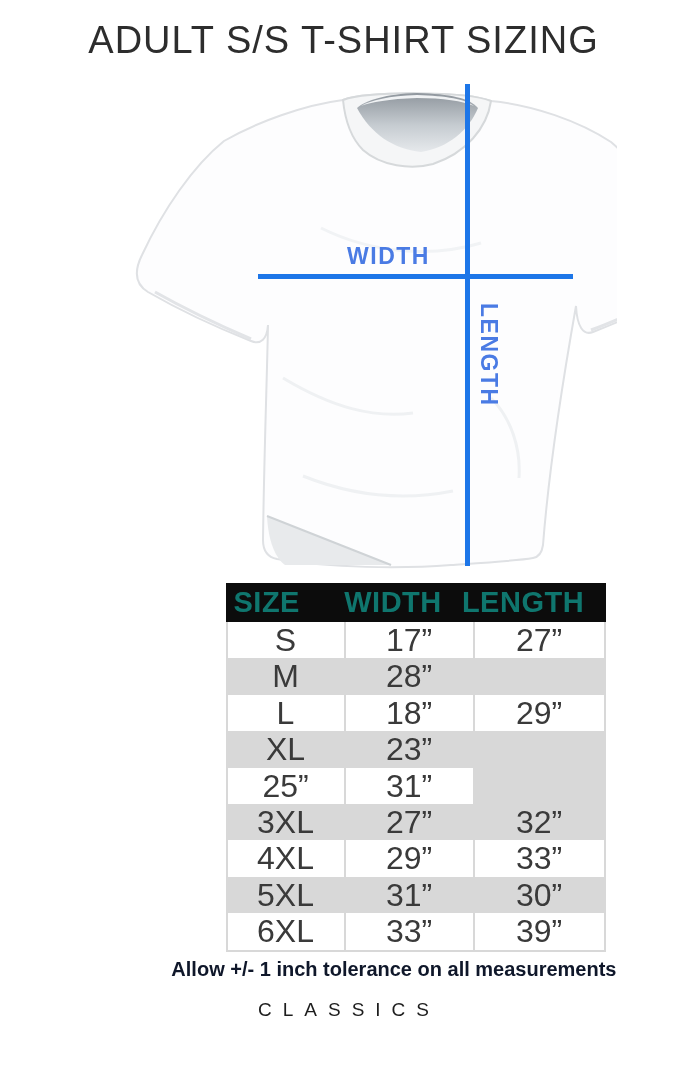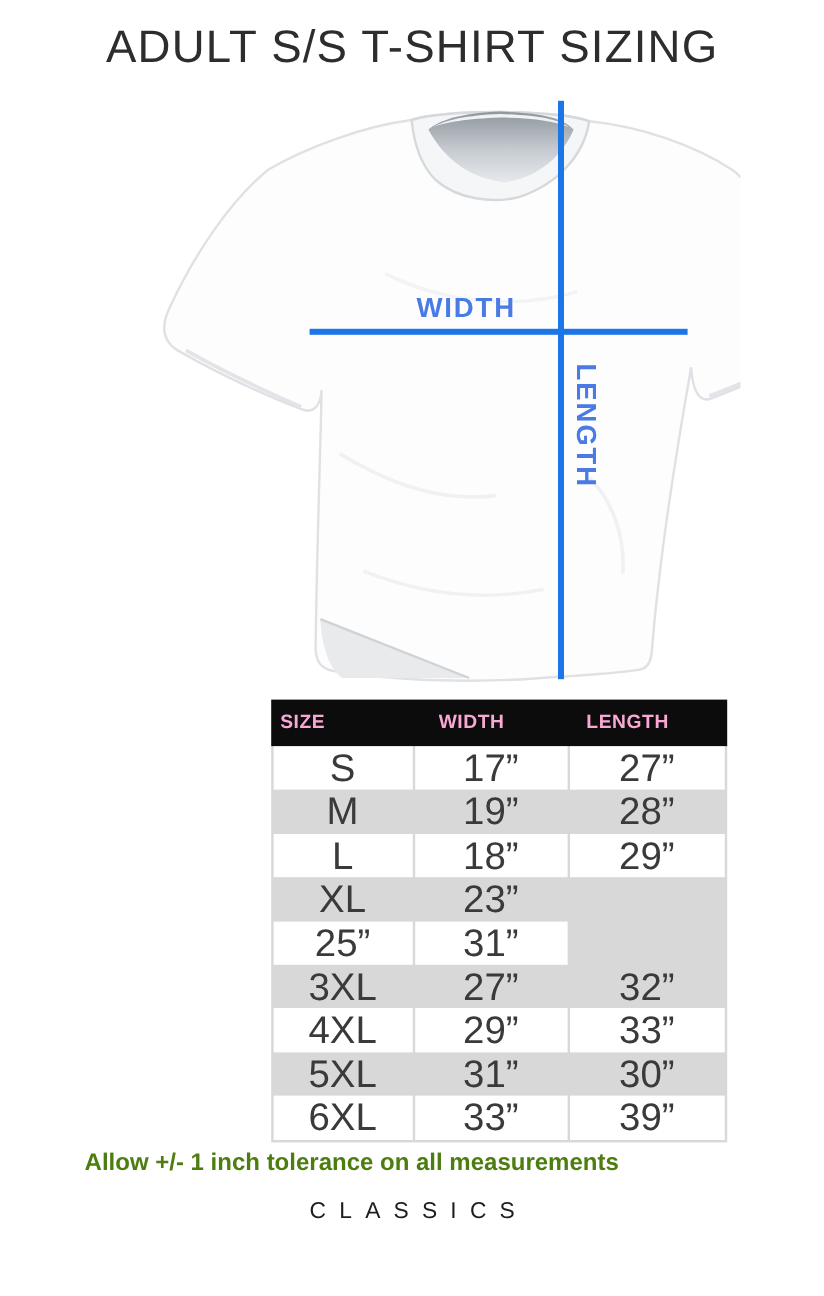--- a/index.html
+++ b/index.html
@@ -25,37 +25,37 @@
   .length-label {
     position:absolute; left:404px; top:225px; height:120px;
     writing-mode:vertical-rl; text-orientation:mixed;
     font-size:23px; font-weight:bold; letter-spacing:1.5px; color:#4a7be4;
   }
   
   .size-table { position:absolute; left:155px; top:583px; width:380px; }
   .thead {
     display:grid; grid-template-columns:116px 127px 1fr; column-gap:2px;
     padding:0 2px; height:39px; align-items:center;
-    background:#0c0c0c; color:#f9a8d4; font-weight:bold;
-    font-size:16px; letter-spacing:0.5px;
+    background:#0c0c0c; color:#0f766e; font-weight:bold;
+    font-size:29px; letter-spacing:0.5px;
   }
   .th-size { padding-left:6px; }
   .th-width, .th-length { text-align:center; transform:translateX(-16px); }
   .tbody { background:#d8d8d8; padding:0 2px 2px 2px; }
   .trow { display:grid; grid-template-columns:116px 127px 1fr; column-gap:2px; height:36.4px; }
   .trow.plain .td { background:#ffffff; }
   .trow.striped .td { background:transparent; }
   .td {
     text-align:center; font-size:32px; font-weight:300;
     color:#3a3a3a; line-height:36.4px; white-space:nowrap; overflow:visible;
   }
   
   .tolerance {
-    position:absolute; top:958px; left:0; width:100%; text-align:left;
-    font-size:20px; font-weight:bold; color:#4d7c0f;
+    position:absolute; top:958px; left:0; width:100%; text-align:right;
+    font-size:20px; font-weight:bold; color:#0f172a;
   }
   .logo { position:absolute; top:996px; left:0; width:100%; text-align:center; }
   .logo-1 {
     font-size:32px; font-weight:800; letter-spacing:1px; color:#141414;
     -webkit-text-stroke:1.1px #141414; line-height:1;
   }
   .logo-2 {
     font-size:19px; font-weight:500; letter-spacing:11px; padding-left:11px;
     color:#1d1d1d; margin-top:4px; line-height:1;
   }
@@ -138,21 +138,20 @@
       <div class="th-length">LENGTH</div>
     </div>
     <div class="tbody" id="size-table-body">
         <div class="trow plain">
           <div class="td">S</div>
           <div class="td">17”</div>
           <div class="td">27”</div>
         </div>
         <div class="trow striped">
           <div class="td">M</div>
-          <div class="td">19”</div>
           <div class="td">28”</div>
         </div>
         <div class="trow plain">
           <div class="td">L</div>
           <div class="td">18”</div>
           <div class="td">29”</div>
         </div>
         <div class="trow striped">
           <div class="td">XL</div>
           <div class="td">23”</div>

